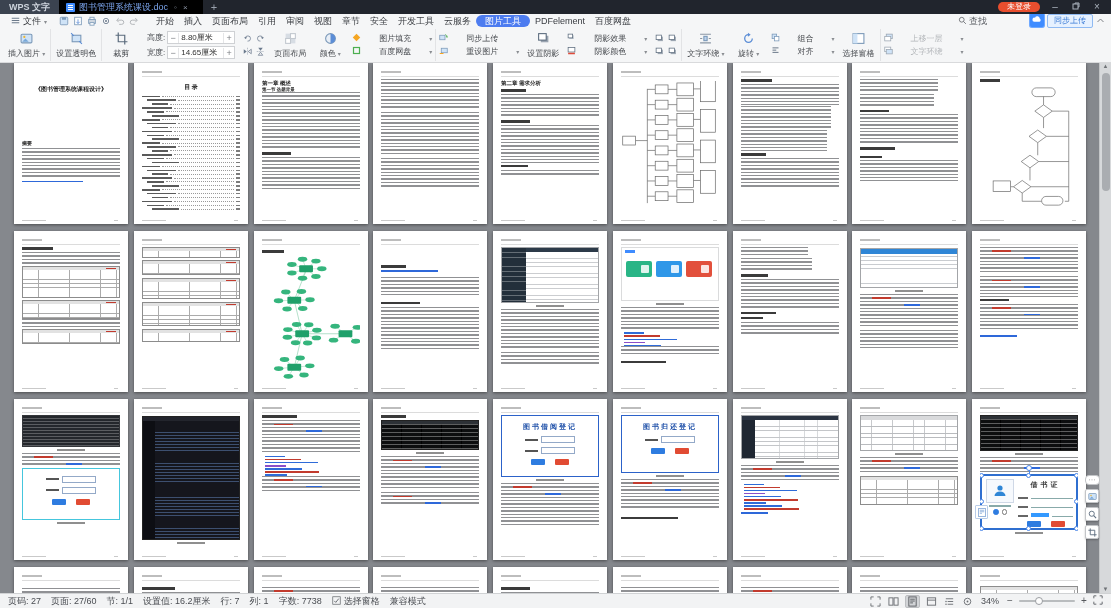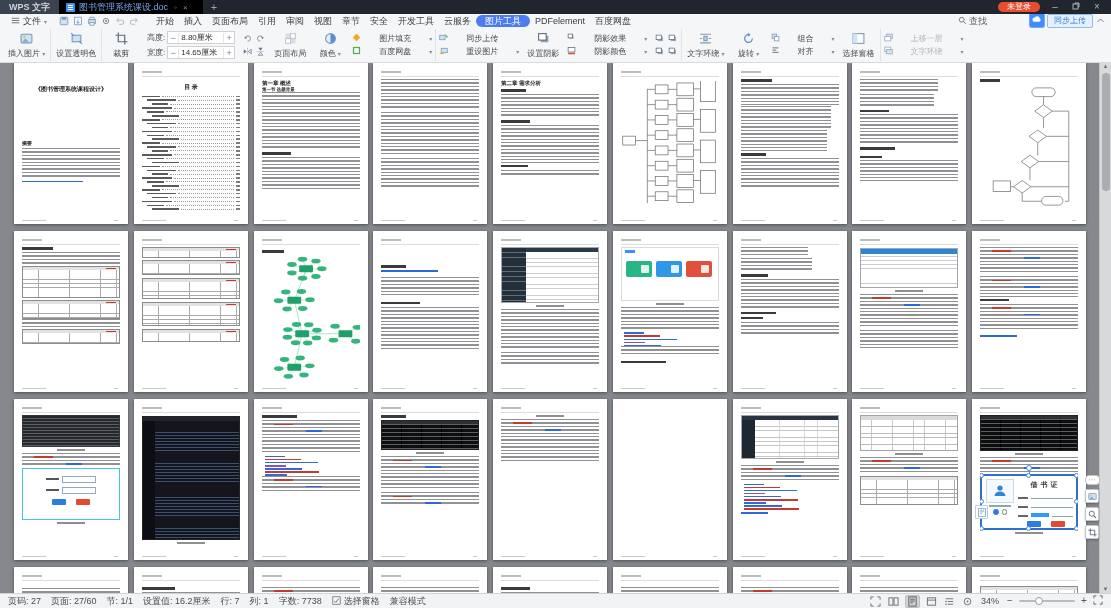--- a/index.html
+++ b/index.html
@@ -1196,30 +1196,68 @@
           </div>
         </div>
         <div class="pg-foot"></div>
         <div class="pg-num"></div>
       </div>
       <div class="page" style="left: 493px; top: 338px;">
         <div class="pg-in">
           <div class="pg-head">
             <i></i>
           </div>
+          <div class="form" style="height: 54px;">
+            <div class="form-title">图书借阅登记</div>
+            <div class="frow">
+              <span class="flabel"></span>
+              <span class="finput"></span>
+            </div>
+            <div class="frow">
+              <span class="flabel"></span>
+              <span class="finput"></span>
+            </div>
+            <div class="fbtns">
+              <span class="fbtn blue"></span>
+              <span class="fbtn red"></span>
+            </div>
+          </div>
           <div class="cap"></div>
           <div class="lines" style="height: 44.2px; width: 100%;">
             <span class="fleck" style="background: rgb(194, 59, 46); left: 12%; width: 20%; top: 3.4px;"></span>
             <span class="fleck" style="background: rgb(46, 104, 217); left: 45%; width: 16%; top: 10.2px;"></span>
           </div>
         </div>
         <div class="pg-foot"></div>
         <div class="pg-num"></div>
       </div>
       <div class="page" style="left: 613px; top: 338px;">
+        <div class="pg-in">
+          <div class="pg-head">
+            <i></i>
+          </div>
+          <div class="form" style="height: 50px;">
+            <div class="form-title">图书归还登记</div>
+            <div class="frow">
+              <span class="flabel"></span>
+              <span class="finput"></span>
+            </div>
+            <div class="fbtns">
+              <span class="fbtn blue"></span>
+              <span class="fbtn red"></span>
+            </div>
+          </div>
+          <div class="cap"></div>
+          <div class="lines" style="height: 30.6px; width: 100%;">
+            <span class="fleck" style="background: rgb(194, 59, 46); left: 12%; width: 20%; top: 3.4px;"></span>
+            <span class="fleck" style="background: rgb(46, 104, 217); left: 45%; width: 16%; top: 10.2px;"></span>
+          </div>
+          <div class="gap" style="height: 5px;"></div>
+          <div class="bh" style="width: 58%;"></div>
+        </div>
         <div class="pg-foot"></div>
         <div class="pg-num"></div>
       </div>
       <div class="page" style="left: 733px; top: 338px;">
         <div class="pg-in">
           <div class="pg-head">
             <i></i>
           </div>
           <div class="shot admin" style="height: 42px;"></div>
           <div class="cap"></div>

